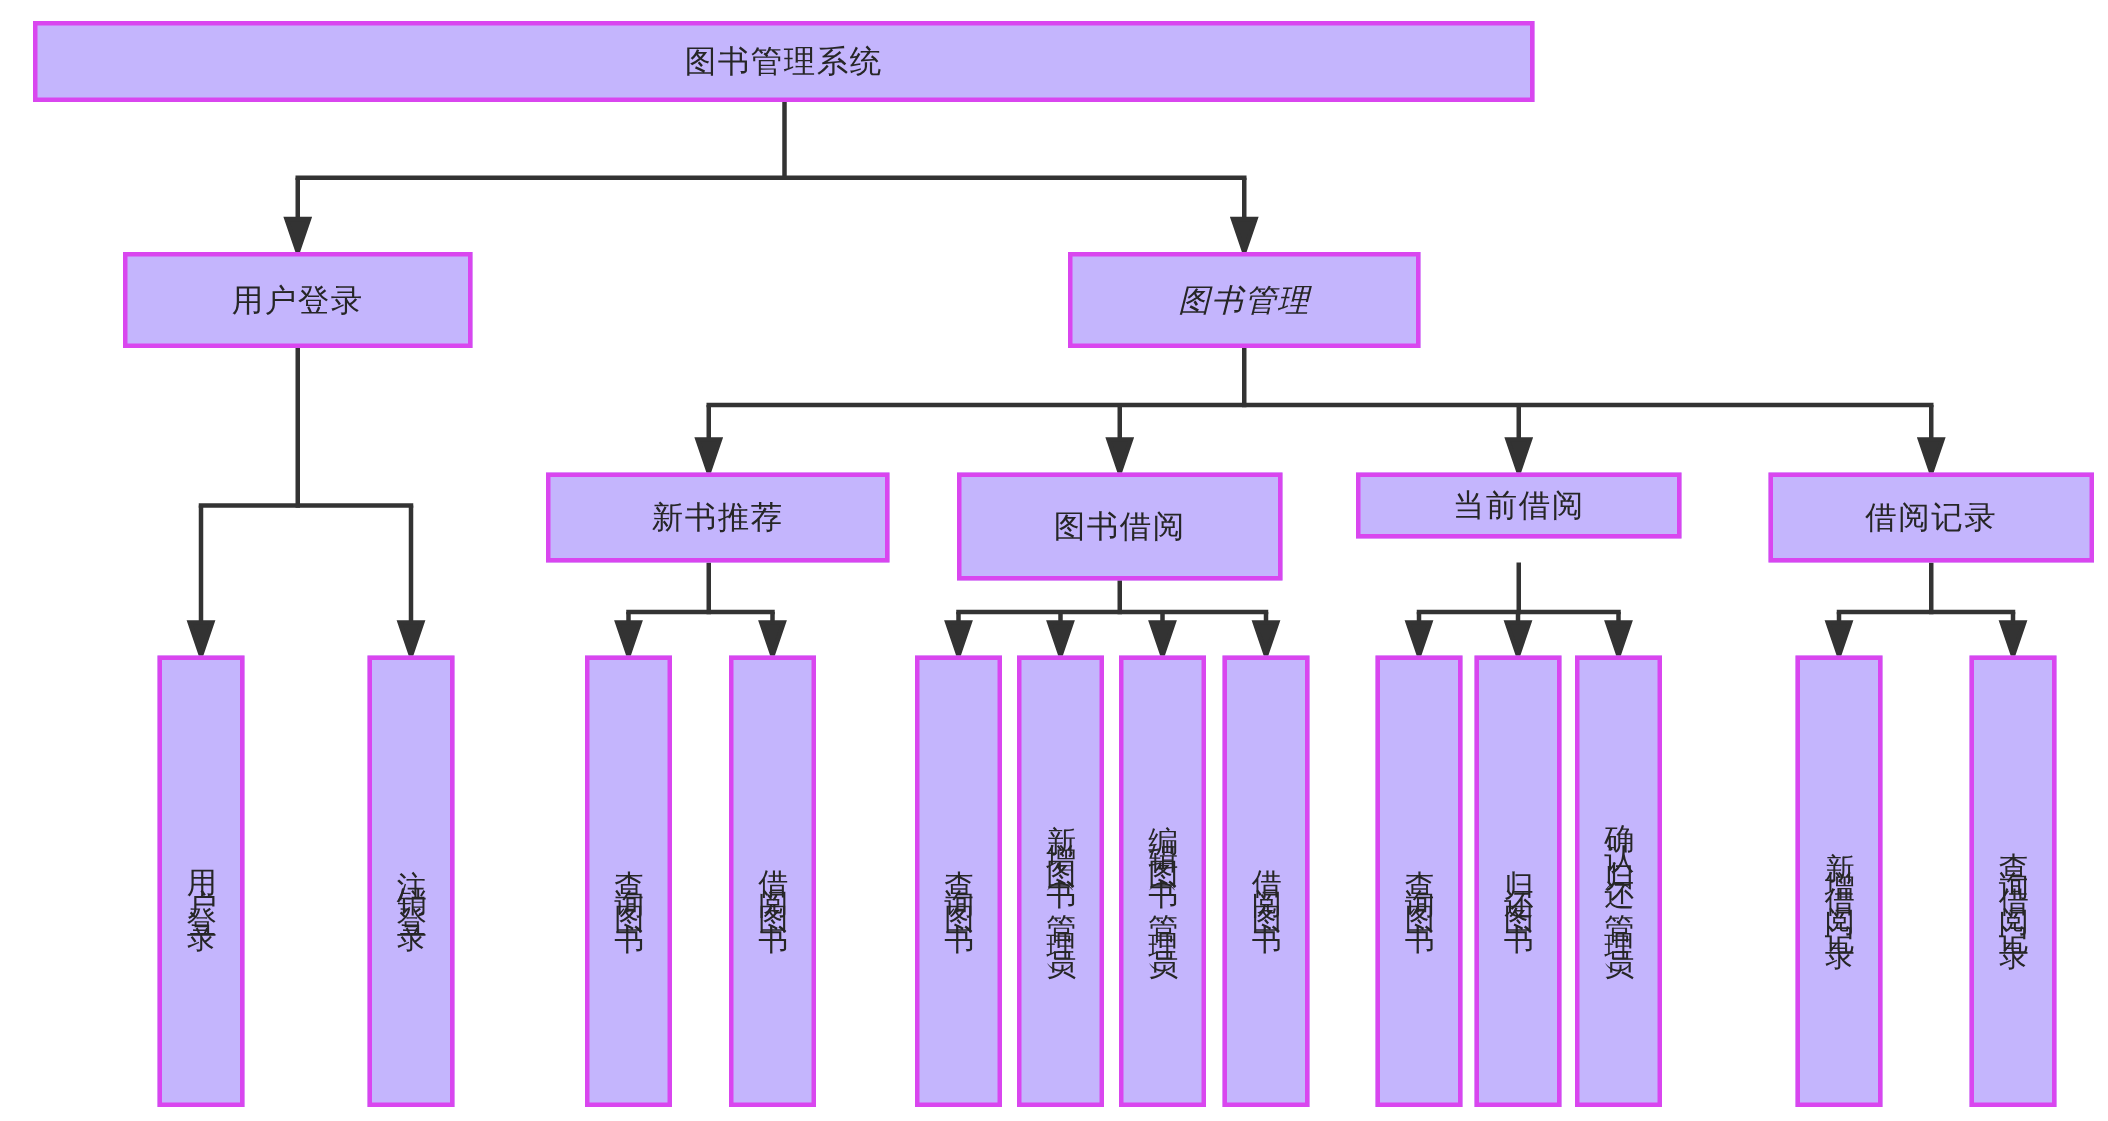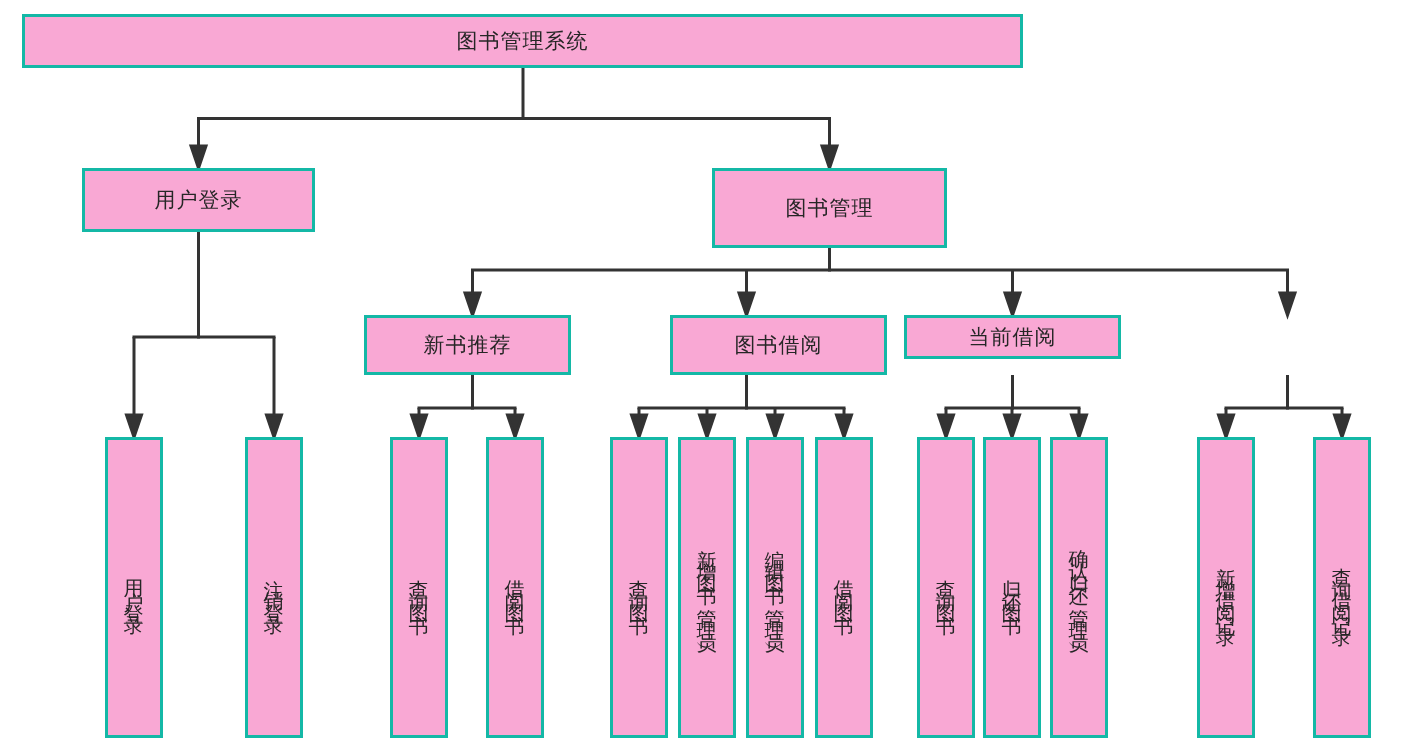--- a/index.html
+++ b/index.html
@@ -17,22 +17,22 @@
   }
   .wires {
     position: absolute;
     left: 0;
     top: 0;
     z-index: 1;
   }
   .node {
     position: absolute;
     box-sizing: border-box;
-    border: 3px solid #14b8a6;
-    background: #f9a8d4;
+    border: 3px solid #d946ef;
+    background: #c4b5fd;
     display: flex;
     align-items: center;
     justify-content: center;
     color: #262626;
     z-index: 2;
   }
   .node.h-label {
     font-size: 21px;
     letter-spacing: 1px;
     white-space: nowrap;
@@ -125,25 +125,26 @@
     <line x1="1224.5" y1="408" x2="1343.5" y2="408" fill="none"></line>
     <line x1="1226" y1="408" x2="1226" y2="417" fill="none"></line>
     <polygon points="1218.5,415 1233.5,415 1226,437"></polygon>
     <line x1="1342" y1="408" x2="1342" y2="417" fill="none"></line>
     <polygon points="1334.5,415 1349.5,415 1342,437"></polygon>
   </svg>
 
   <div class="node h-label" style="left:22px; top:14px; width:1001px; height:54px;">图书管理系统</div>
 
   <div class="node h-label" style="left:82px; top:168px; width:233px; height:64px;">用户登录</div>
-  <div class="node h-label" style="left:712px; top:168px; width:235px; height:80px;">图书管理</div>
+  <div class="node h-label" style="left:712px; top:168px; width:235px; height:64px;font-style:italic;">图书管理</div>
 
-  <div class="node h-label" style="left:364px; top:315px; width:207px; height:60px;">新书推荐</div>
-  <div class="node h-label" style="left:638px; top:315px; width:217px; height:60px;margin-left:32px;">图书借阅</div>
+  <div class="node h-label" style="left:364px; top:315px; width:229px; height:60px;">新书推荐</div>
+  <div class="node h-label" style="left:638px; top:315px; width:217px; height:72px;">图书借阅</div>
   <div class="node h-label" style="left:904px; top:315px; width:217px; height:44px;">当前借阅</div>
+  <div class="node h-label" style="left:1179px; top:315px; width:217px; height:60px;">借阅记录</div>
 
   <div class="node leaf" style="left:105px;">
     <span class="vtext">用户登录</span>
   </div>
   <div class="node leaf" style="left:245px;">
     <span class="vtext">注销登录</span>
   </div>
 
   <div class="node leaf" style="left:390px;">
     <span class="vtext">查询图书</span>

